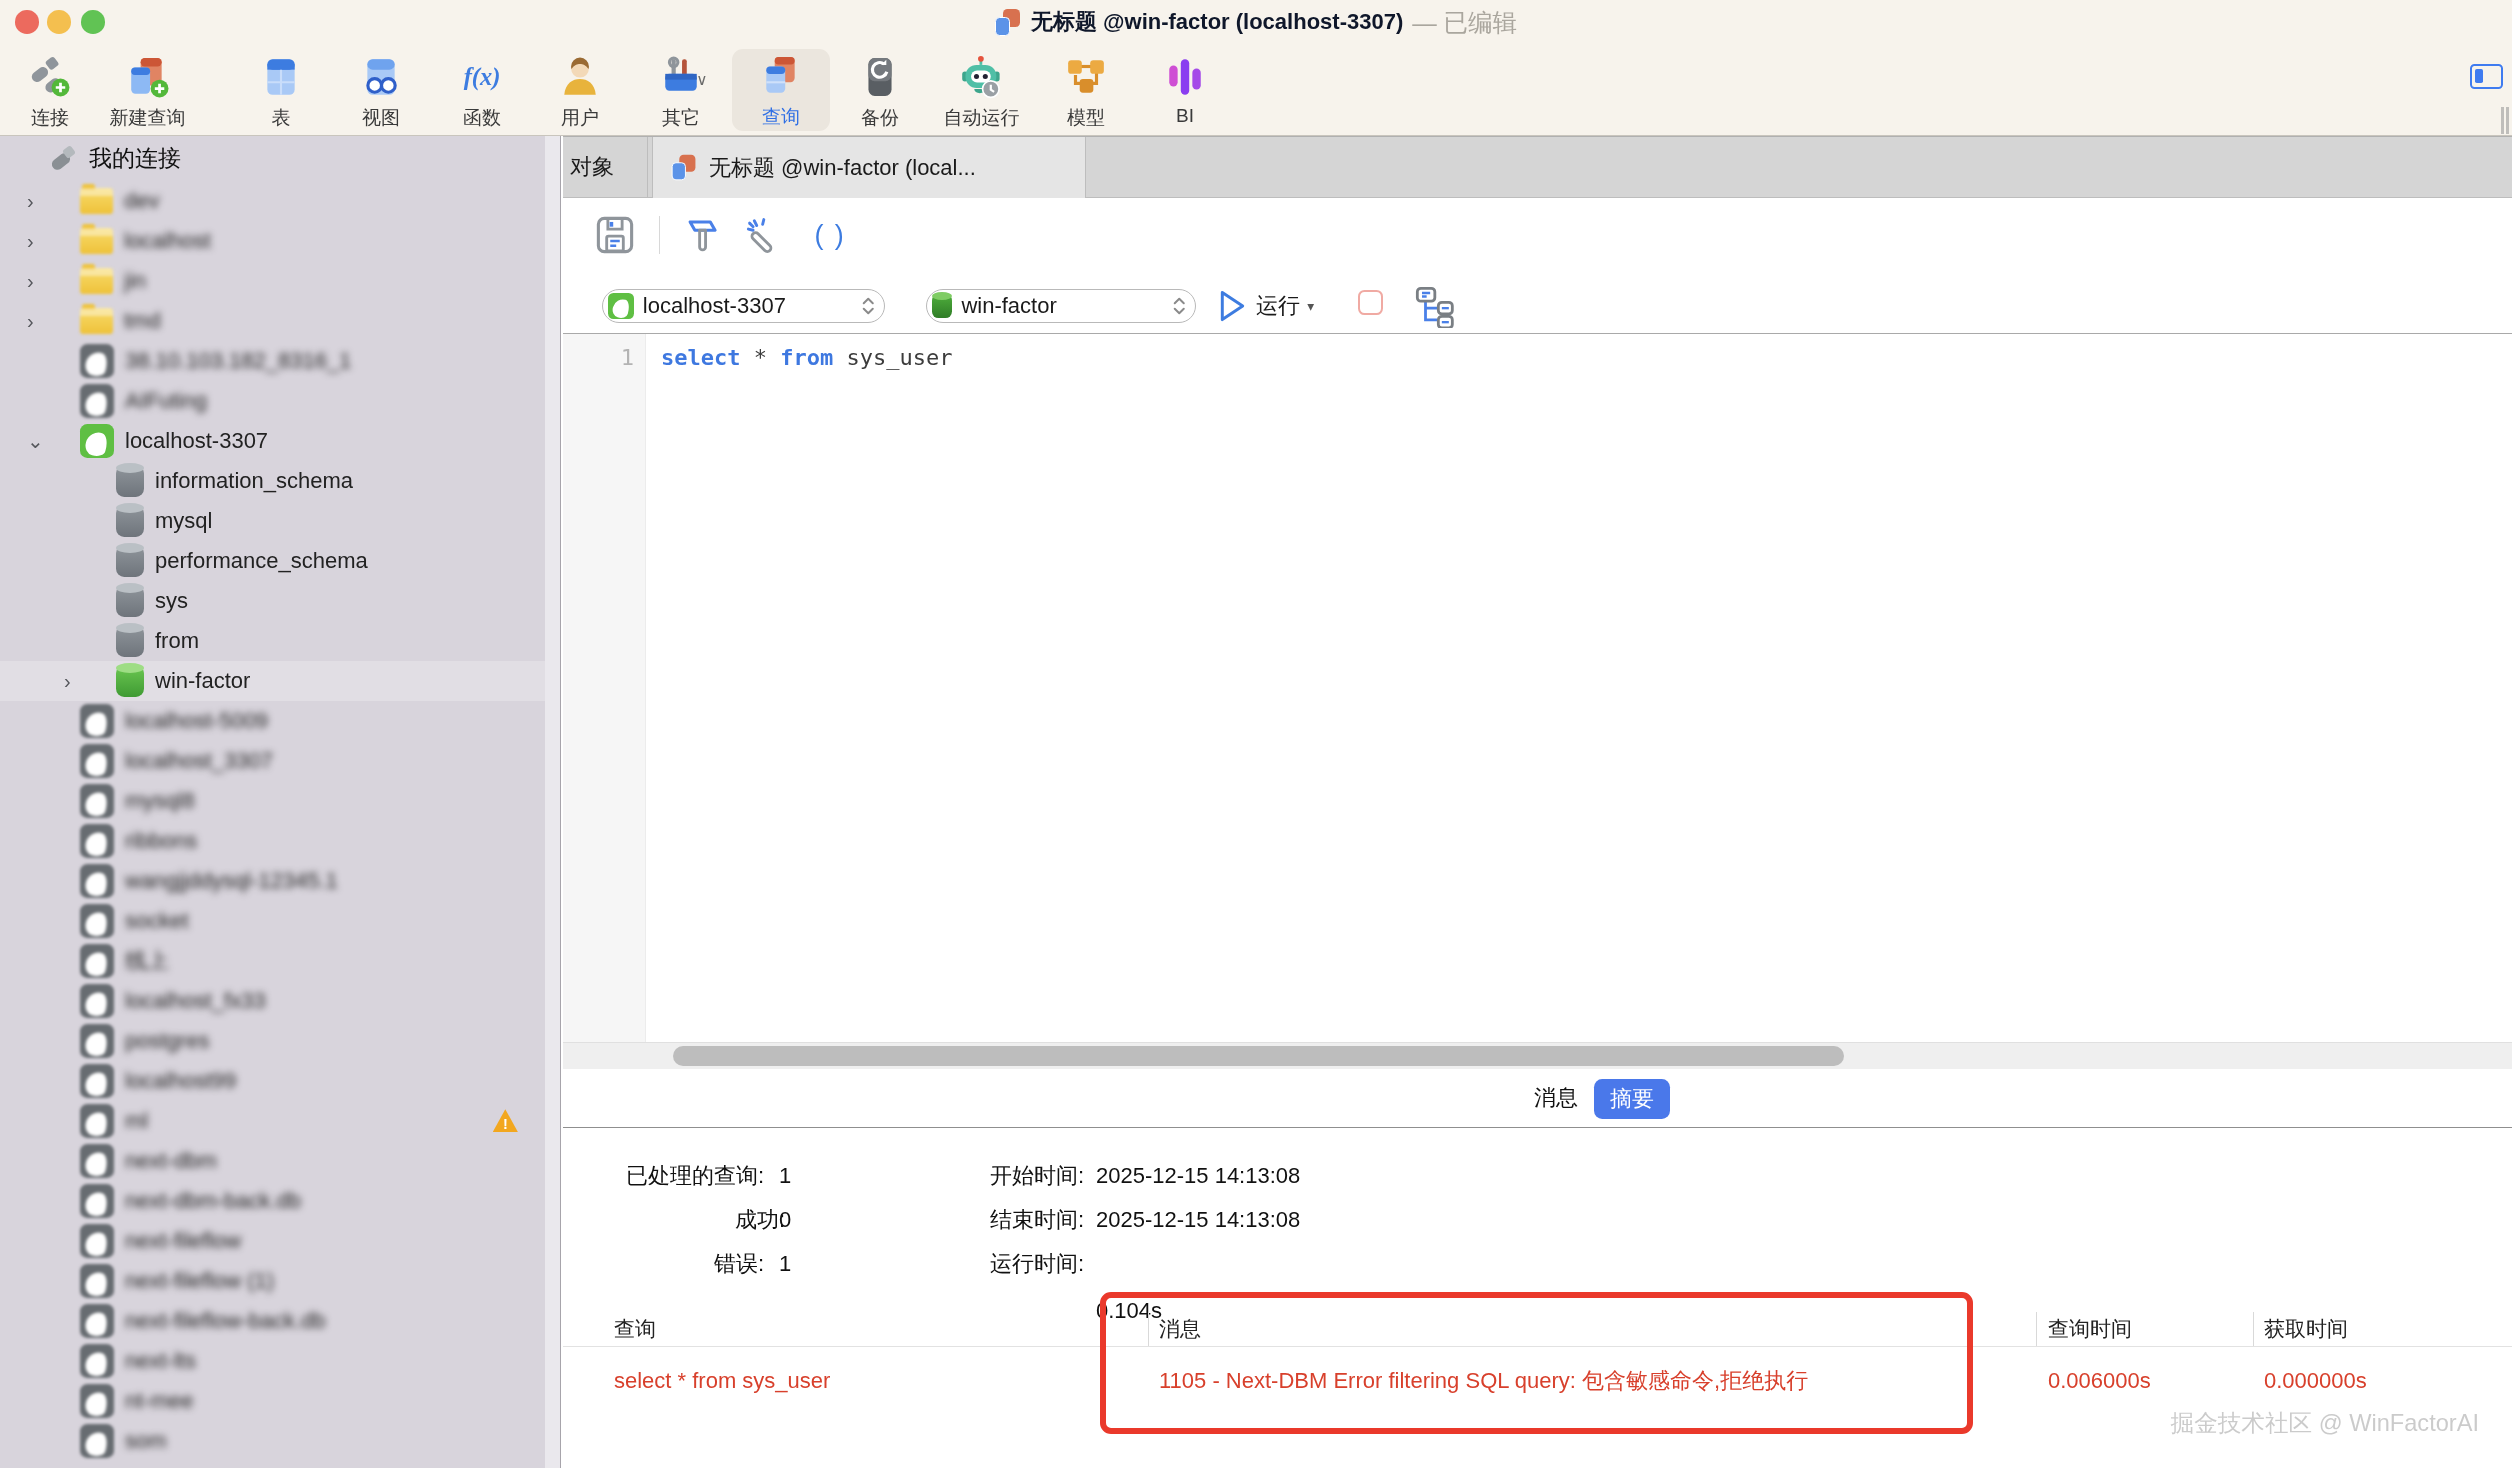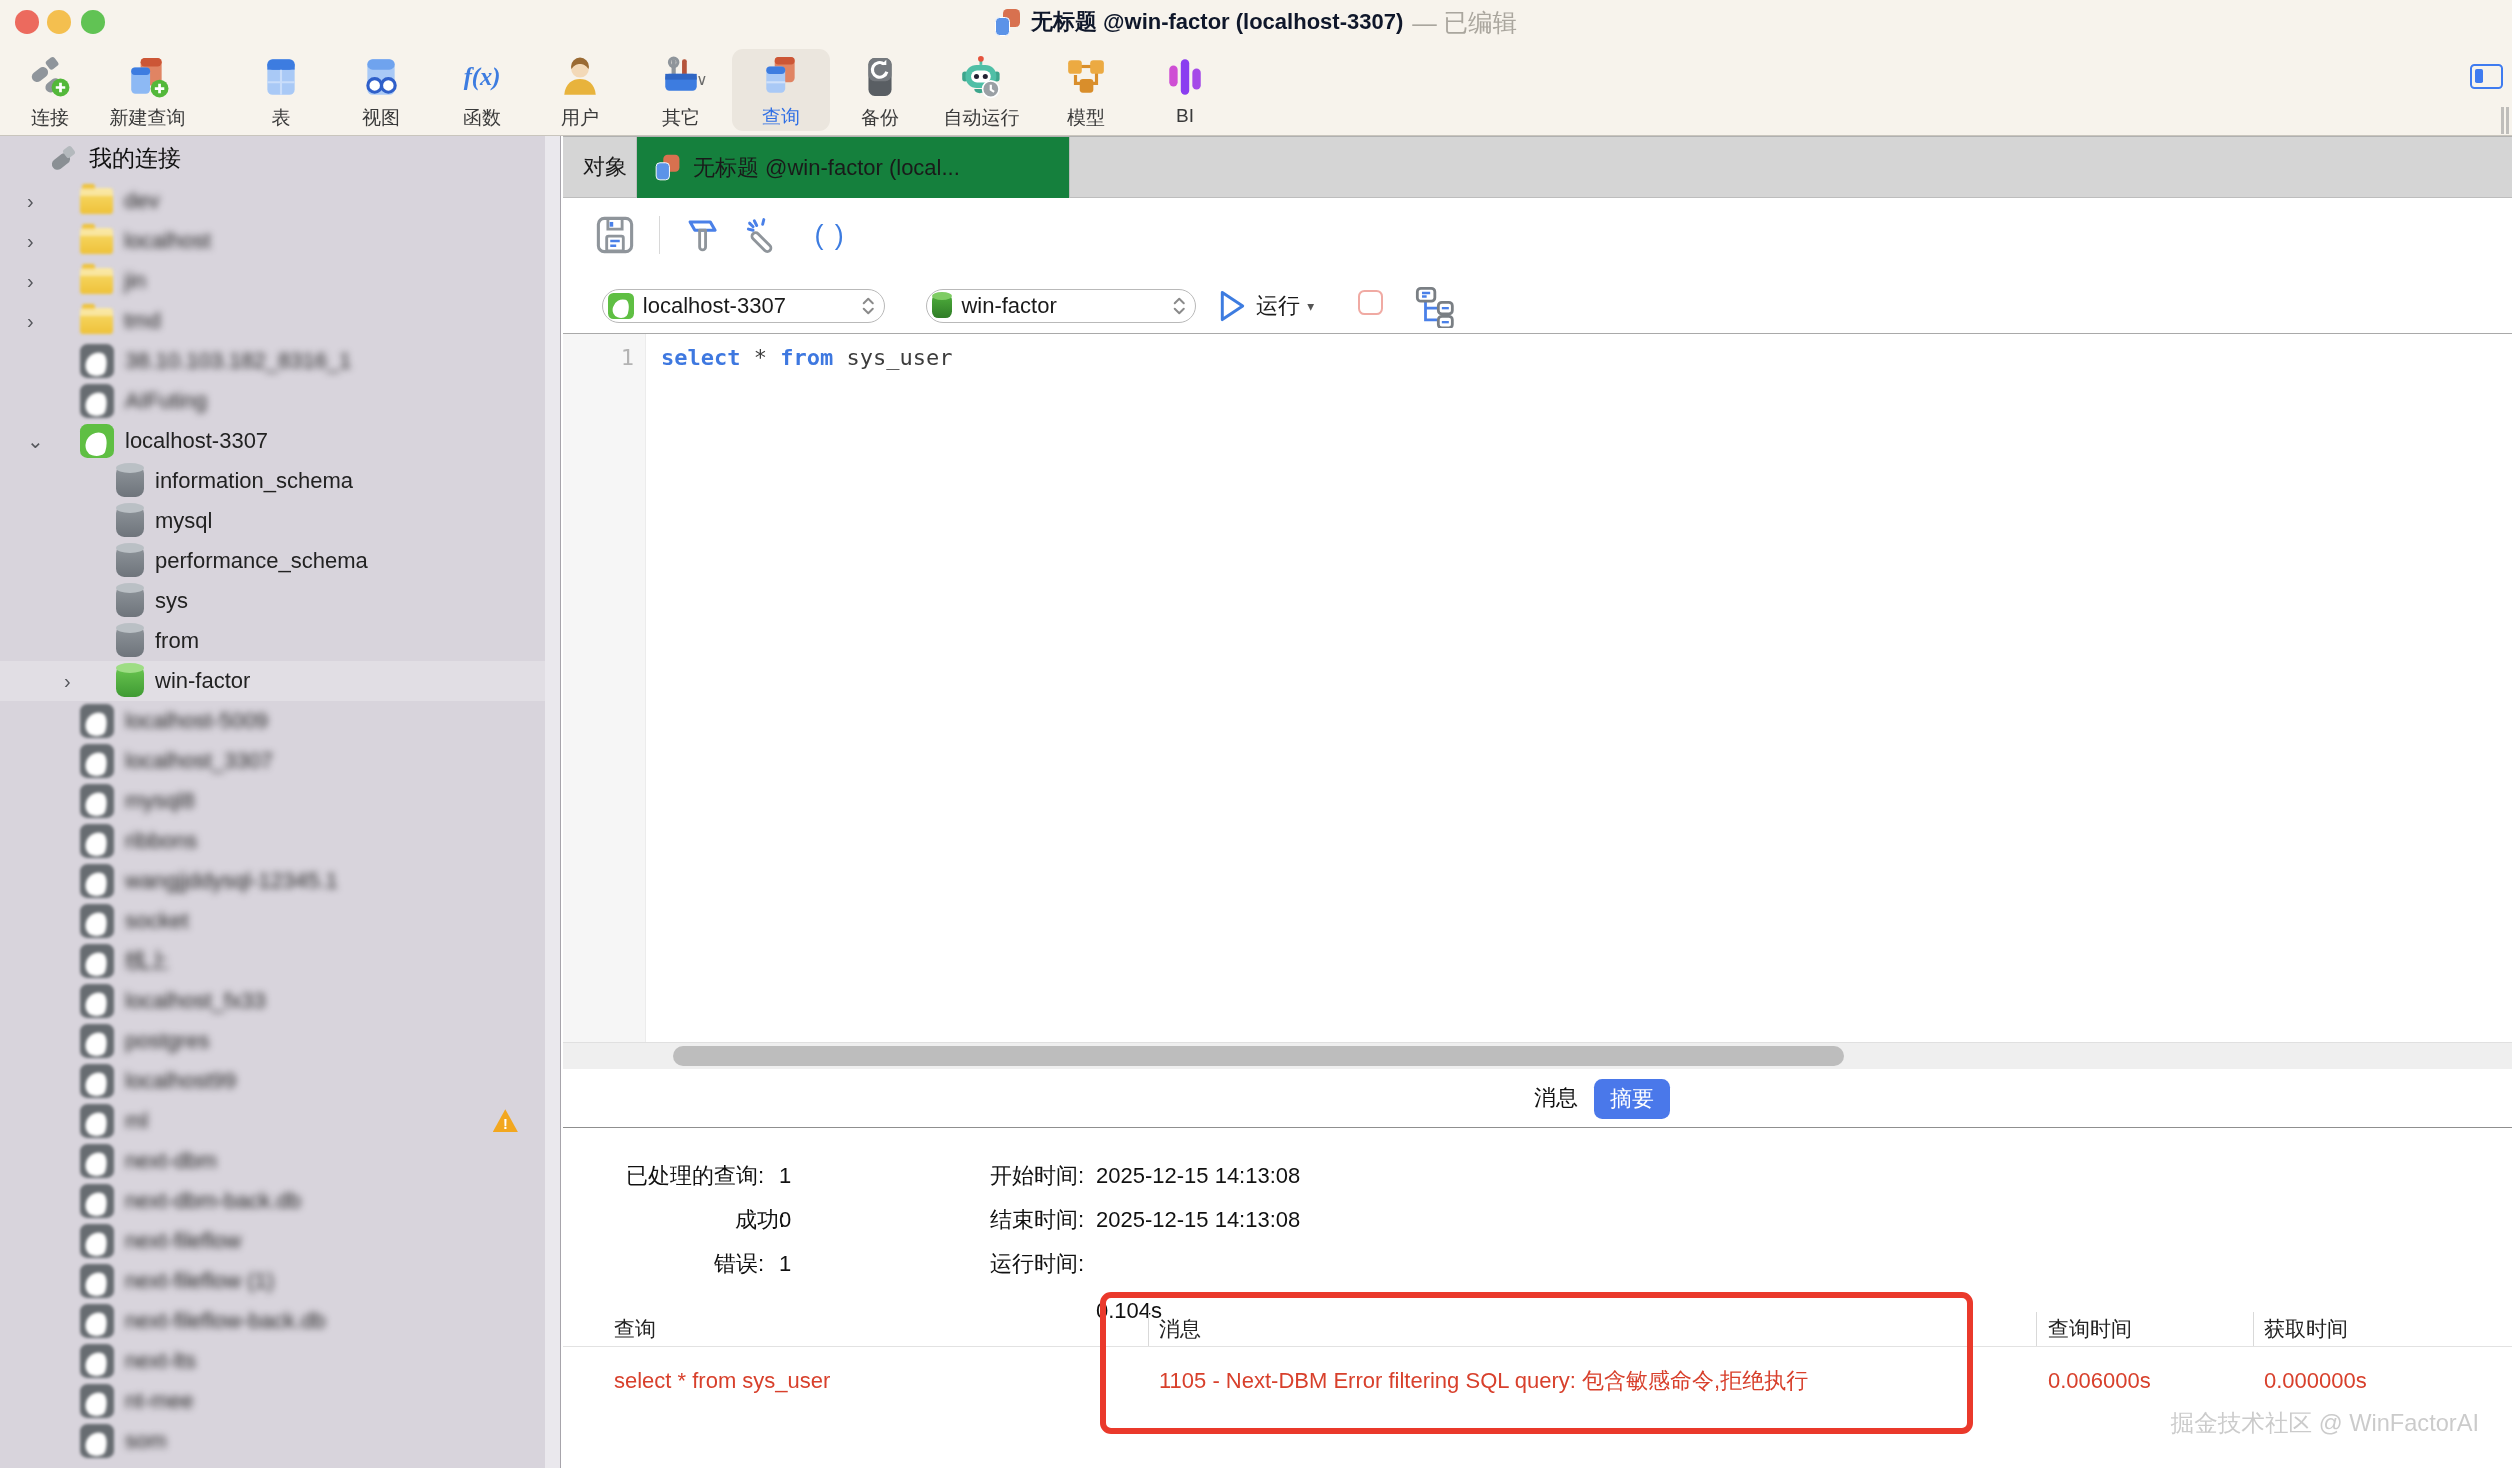--- a/index.html
+++ b/index.html
@@ -62,22 +62,22 @@
   .ic-conn-gray { background:#676c71; } .ic-conn-green { background:#5fbf43; }
   .ic-conn-gray::before,.ic-conn-green::before { content:""; position:absolute; left:6.4px; top:8.2px; width:21px; height:23.6px; background:#fff; border-radius:62% 38% 55% 45%/55% 68% 32% 45%; transform:rotate(16deg); }
   .ic-db-gray,.ic-db-green { width:28px; height:32px; border-radius:8.2px; position:relative; }
   .ic-db-gray { background:linear-gradient(#90969c,#6e747b); }
   .ic-db-green { background:linear-gradient(#6cc852,#3f9a33); }
   .ic-db-gray::before,.ic-db-green::before { content:""; position:absolute; top:-1.8px; left:0; width:28px; height:10px; border-radius:50%; }
   .ic-db-gray::before { background:#bac0c5; } .ic-db-green::before { background:#9edd85; }
 
   
   .tabstrip { left:563px; top:136px; width:1950px; height:62px; background:#d5d5d5; border-top:0.9px solid #b0b0b0; border-bottom:0.9px solid #bdbdbd; }
-  .tab-obj { left:550px; top:137px; width:111px; height:60px; display:flex; align-items:center; justify-content:center; font-size:22px; color:#1a1a1a; border-right:0.9px solid #bdbdbd; }
-  .tab-active { left:636px; top:137px; width:434px; height:61px; background:#15803d; border-left:0.9px solid #bdbdbd; border-right:0.9px solid #bdbdbd; display:flex; align-items:center; gap:11px; padding:0 18px; }
+  .tab-obj { left:537px; top:137px; width:111px; height:60px; display:flex; align-items:center; justify-content:center; font-size:22px; color:#1a1a1a; border-right:0.9px solid #bdbdbd; }
+  .tab-active { left:652px; top:137px; width:434px; height:61px; background:#e5e5e5; border-left:0.9px solid #bdbdbd; border-right:0.9px solid #bdbdbd; display:flex; align-items:center; gap:11px; padding:0 18px; }
   .tab-active .tt { font-size:22px; color:#1a1a1a; white-space:nowrap; overflow:hidden; text-overflow:ellipsis; }
 
   .qtb-sep { left:659px; top:216px; width:0.9px; height:38px; background:#d8d8d8; }
   .icbtn { display:flex; align-items:center; justify-content:center; }
   .braces { font-size:27px; color:#3d7ce0; font-weight:400; letter-spacing:1.8px; }
 
   .combo { height:34px; background:#fff; border:1.4px solid #b9b9b9; border-radius:17px; display:flex; align-items:center; padding:0 9px 0 5.4px; gap:9px; }
   .combo .cicon-conn { width:25.4px; height:25.4px; border-radius:5.4px; background:#5fbf43; position:relative; overflow:hidden; flex:0 0 25.4px; }
   .combo .cicon-conn::before { content:""; position:absolute; left:4.5px; top:5.4px; width:16.3px; height:19px; background:#fff; border-radius:62% 38% 55% 45%/55% 68% 32% 45%; transform:rotate(16deg); }
   .combo .cicon-db { width:20px; height:24.5px; border-radius:6.4px; background:linear-gradient(#4fae3c,#2f7d27); position:relative; flex:0 0 20px; }

